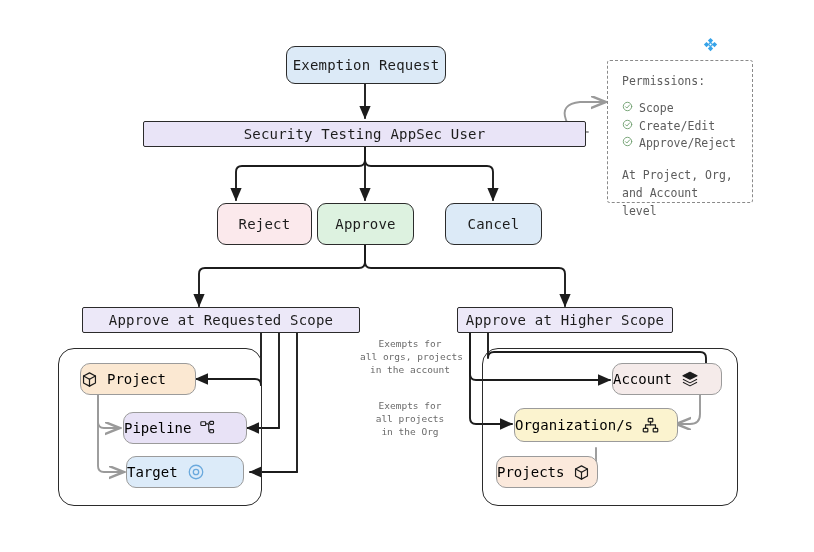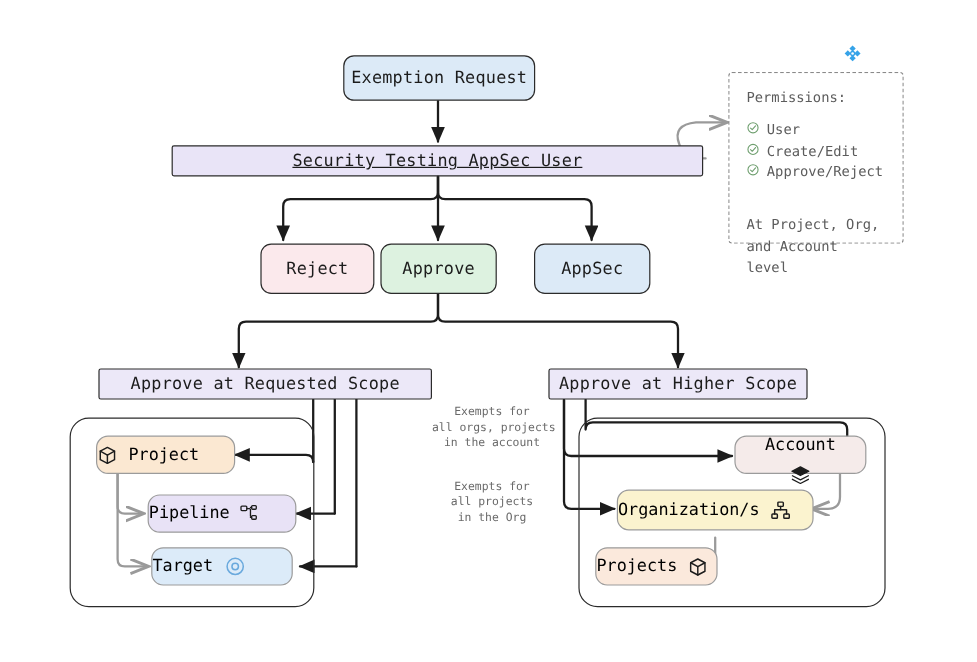--- a/index.html
+++ b/index.html
@@ -19,28 +19,28 @@
     font-size:14px;
     color:#1c1c1c;
     letter-spacing:0.2px;
     white-space:nowrap;
   }
   .rounded{border:1.6px solid #2b2b2b;border-radius:9px;}
   .sharp{border:1.6px solid #2b2b2b;border-radius:2px;}
 
   
   .c-blue   {background:#dceaf7;}
-  .c-lav    {background:#e9e4f7;text-decoration:underline;}
+  .c-lav    {background:#e9e4f7;}
   .c-pink   {background:#fbe9ec;}
   .c-green  {background:#ddf2e0;}
   .c-lav2   {background:#ece8f8;}
   .c-peach  {background:#fbe8d2;}
   .c-lav3   {background:#e8e2f6;}
   .c-ltblue {background:#dcebf9;}
-  .c-rose   {background:#f5ebea;flex-direction:column;}
+  .c-rose   {background:#f5ebea;}
   .c-yellow {background:#fbf3cf;}
   .c-peach2 {background:#fbe9dc;}
 
   
   .group{
     position:absolute;
     box-sizing:border-box;
     border:1.8px solid #2b2b2b;
     border-radius:16px;
     background:transparent;
@@ -64,21 +64,21 @@
     border:1.6px dashed #8a8a8a;
     border-radius:3px;
     background:#fff;
     padding:12px 14px 10px 14px;
     color:#5c5c5c;
     font-size:11.5px;
     line-height:1.55;
   }
   .perm .ttl{margin-bottom:9px;}
   .perm .row{display:flex;align-items:center;gap:6px;}
-  .perm .tail{margin-top:26px;}
+  .perm .tail{margin-top:14px;}
 
   
   .brand{
     position:absolute;
     display:flex;align-items:center;gap:4px;
     font-family:"DejaVu Sans","Liberation Sans",sans-serif;
     font-weight:bold;font-size:14px;color:#17181a;flex-direction:column;
   }
 
   .edgelabel{
@@ -152,21 +152,21 @@
     <span>Security Testing AppSec User</span>
   </div>
 
   <div class="node rounded c-pink" style="left:189px;top:203px;width:95px;height:42px;margin-left:28px;">
     <span>Reject</span>
   </div>
   <div class="node rounded c-green" style="left:317px;top:203px;width:97px;height:42px;">
     <span>Approve</span>
   </div>
   <div class="node rounded c-blue" style="left:445px;top:203px;width:97px;height:42px;">
-    <span>AppSec</span>
+    <span>Cancel</span>
   </div>
 
   <div class="node sharp c-lav2" style="left:82px;top:307px;width:278px;height:26px;">
     <span>Approve at Requested Scope</span>
   </div>
   <div class="node sharp c-lav2" style="left:457px;top:307px;width:216px;height:26px;">
     <span>Approve at Higher Scope</span>
   </div>
 
   <div class="group" style="left:58px;top:348px;width:204px;height:158px;"></div>
@@ -269,21 +269,21 @@
   <div class="perm" style="left:607px;top:60px;width:146px;height:143px;">
     <div class="ttl">Permissions:</div>
 
     <div class="row">
       <span>
         <svg width="11" height="11" viewBox="0 0 24 24" fill="none" stroke="#6f9f6f" stroke-width="2" stroke-linecap="round" stroke-linejoin="round">
           <circle cx="12" cy="12" r="9.2"></circle>
             <path d="M7.6 12.4 10.6 15.4 16.6 8.6"></path>
         </svg>
       </span>
-      <span>User</span>
+      <span>Scope</span>
     </div>
 
     <div class="row">
       <span>
         <svg width="11" height="11" viewBox="0 0 24 24" fill="none" stroke="#6f9f6f" stroke-width="2" stroke-linecap="round" stroke-linejoin="round">
           <circle cx="12" cy="12" r="9.2"></circle>
             <path d="M7.6 12.4 10.6 15.4 16.6 8.6"></path>
         </svg>
       </span>
       <span>Create/Edit</span>

